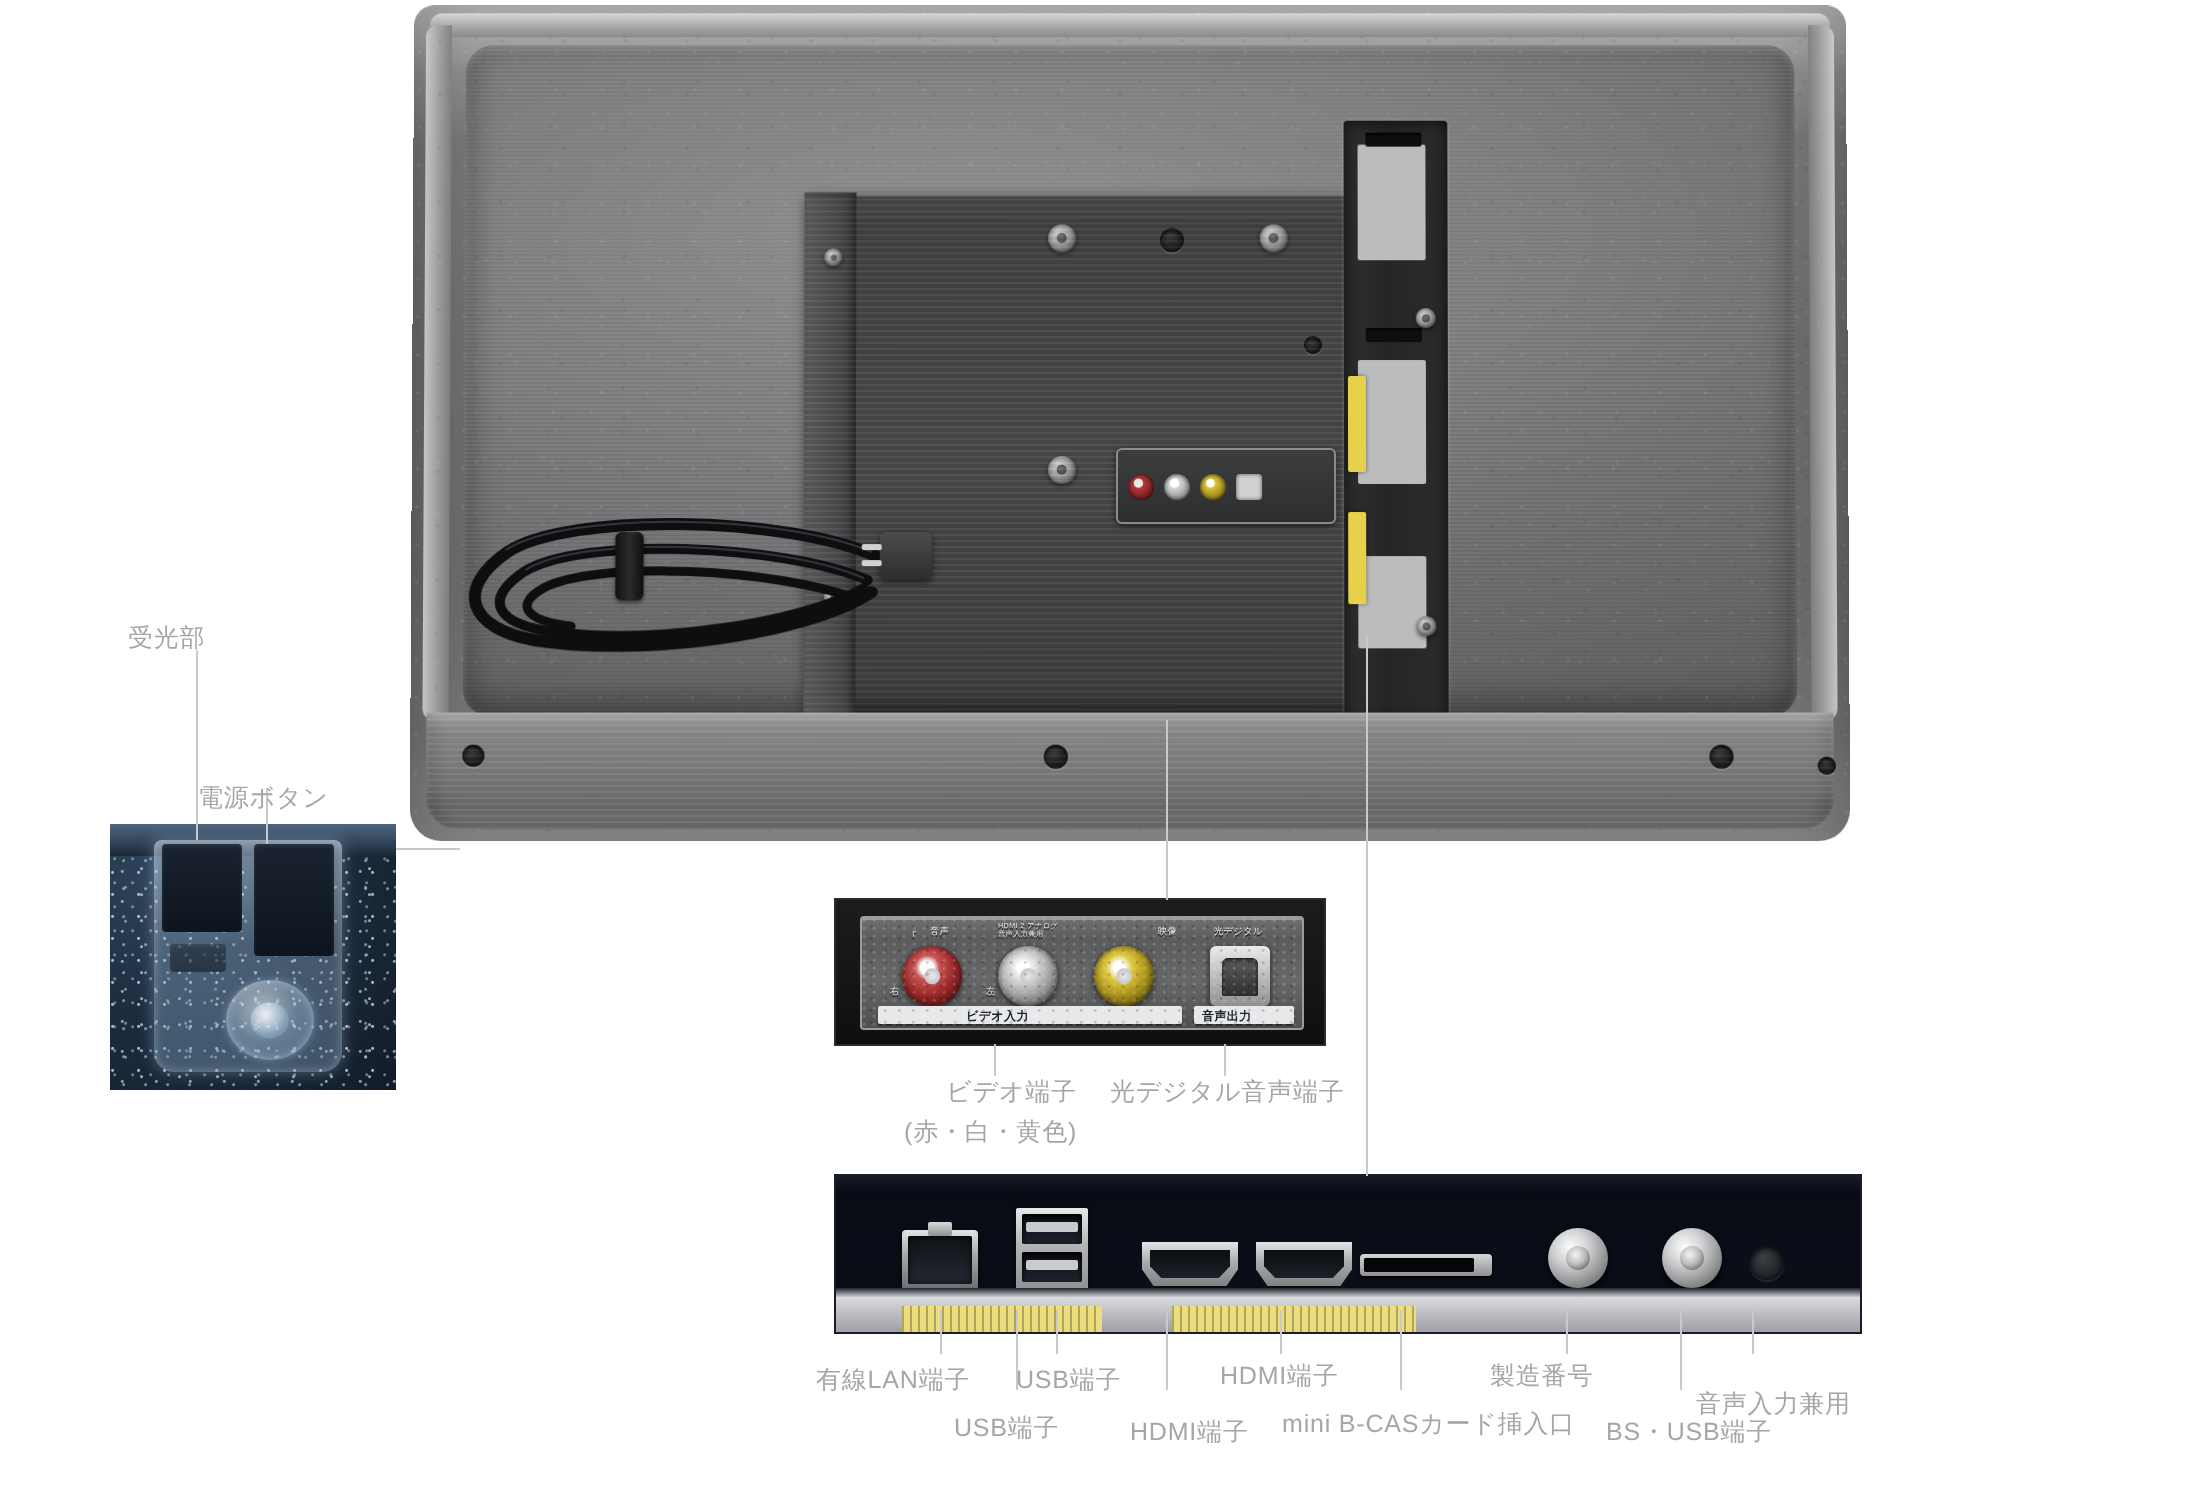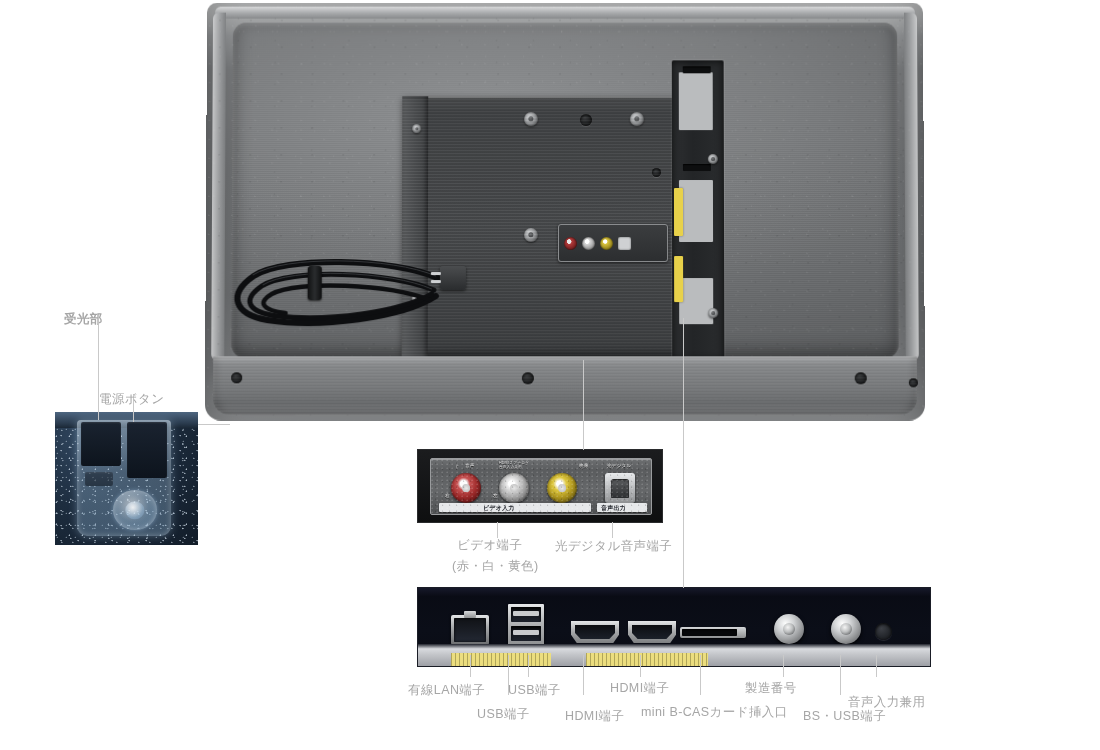--- a/index.html
+++ b/index.html
@@ -506,21 +506,21 @@
       <div class="pad-dark" style="left:50px;top:2px;width:40px;height:56px;"></div>
       <div class="pad-dark" style="left:8px;top:52px;width:28px;height:14px;opacity:.55;"></div>
       <div class="lens-ring"></div>
     </div>
   </div>
 
   <div class="leader v" style="left:98px;top:325px;height:95px;"></div>
   <div class="leader v" style="left:133px;top:394px;height:28px;"></div>
   <div class="leader h" style="left:198px;top:424px;width:32px;"></div>
 
-  <div class="lbl" style="left:64px;top:311px;font-weight:bold;">受光部</div>
+  <div class="lbl" style="left:64px;top:311px;">受光部</div>
   <div class="lbl" style="left:99px;top:391px;">電源ボタン</div>
 
   <div class="abs" id="panel-av">
     <div class="av-plate">
 
       <div class="plate-txt" style="left:24px;top:4px;">┌</div>
       <div class="plate-txt" style="left:34px;top:4px;">音声</div>
       <div class="plate-txt" style="left:68px;top:2px;font-size:3.6px;line-height:1.25;white-space:pre;">HDMI 2 アナログ
 音声入力兼用</div>
       <div class="plate-txt" style="left:148px;top:4px;">映像</div>
@@ -538,21 +538,21 @@
       <div class="white-bar" style="left:166px;top:44px;width:50px;"></div>
       <div class="plate-txt dark" style="left:52px;top:45px;font-size:6px;font-weight:bold;">ビデオ入力</div>
       <div class="plate-txt dark" style="left:170px;top:45px;font-size:6px;font-weight:bold;">音声出力</div>
     </div>
   </div>
 
   <div class="leader v" style="left:583px;top:360px;height:90px;"></div>
   <div class="leader v" style="left:497px;top:522px;height:16px;"></div>
   <div class="leader v" style="left:612px;top:522px;height:16px;"></div>
 
-  <div class="lbl" style="left:457px;top:538px;font-family:Liberation Mono, monospace;">ビデオ端子</div>
+  <div class="lbl" style="left:473px;top:538px;">ビデオ端子</div>
   <div class="lbl" style="left:452px;top:558px;">(赤・白・黄色)</div>
   <div class="lbl" style="left:555px;top:538px;">光デジタル音声端子</div>
 
   <div class="abs" id="panel-io">
     <div class="io-top"></div>
 
     <div class="port rj45" style="left:33px;top:27px;">
         <i></i>
       </div>
     <div class="port usb-stack" style="left:90px;top:16px;">

